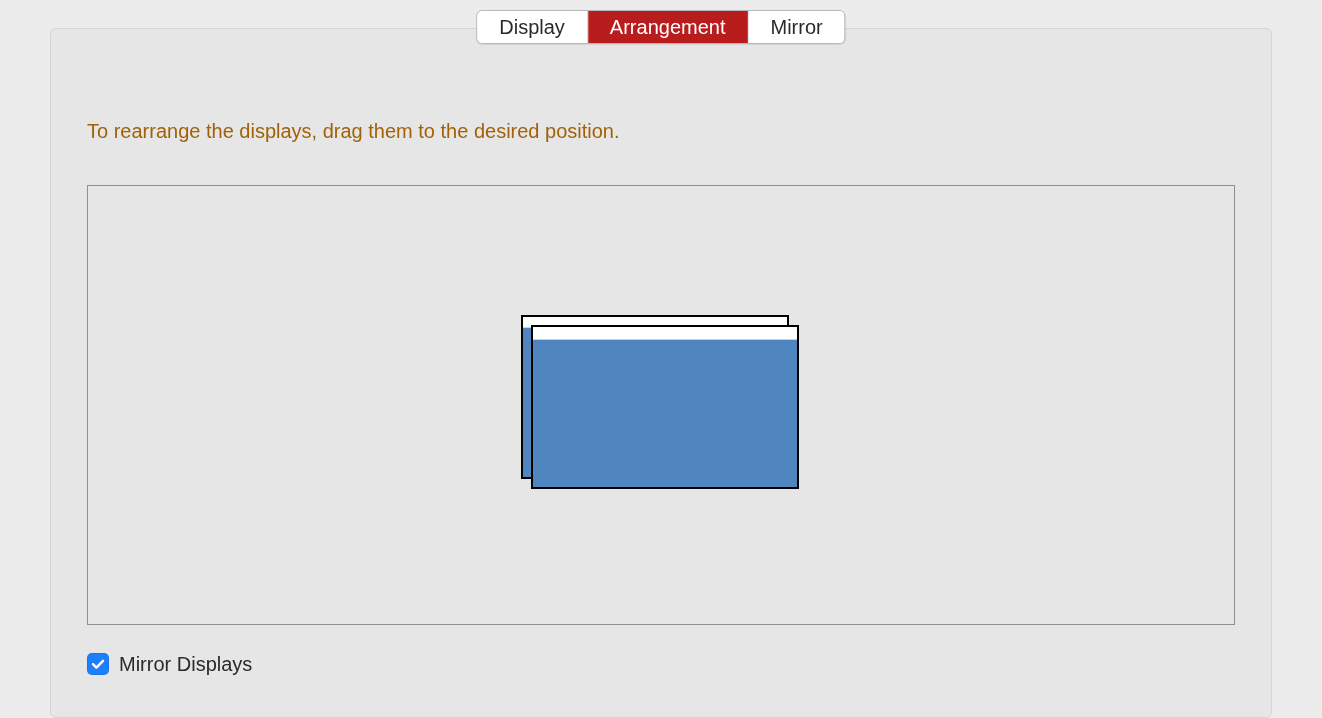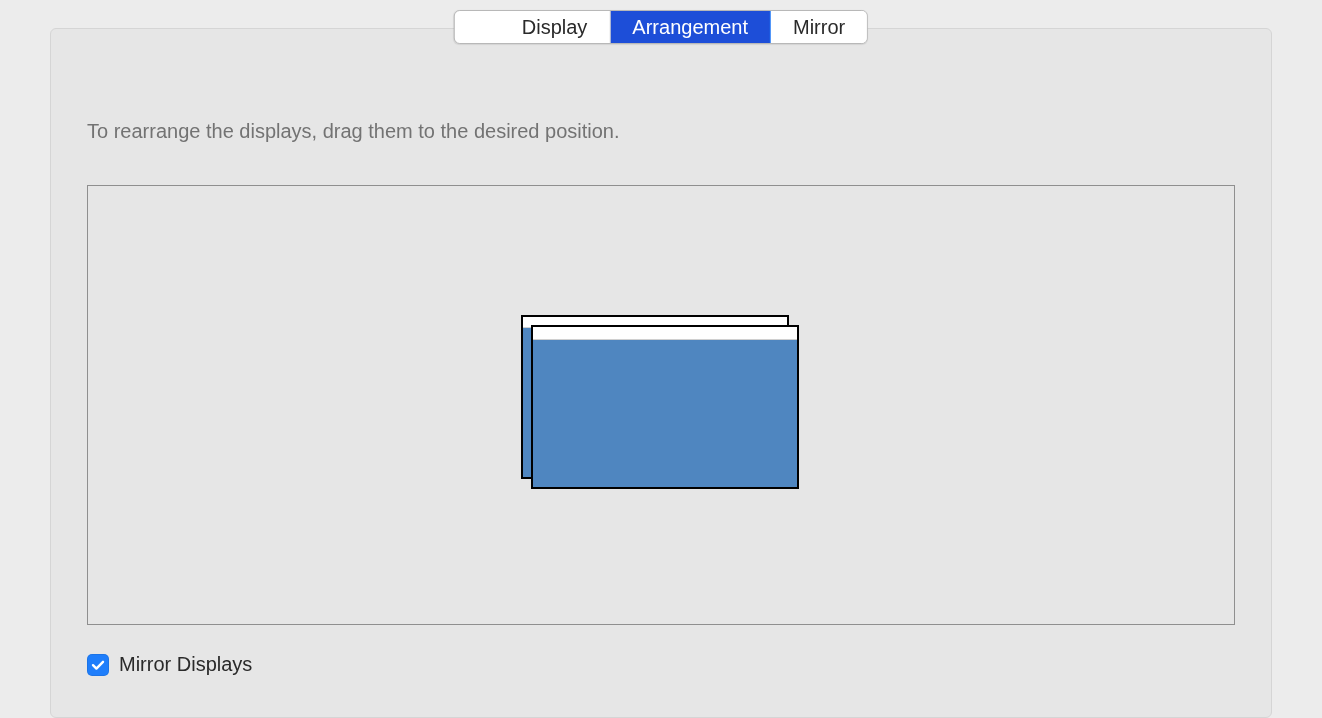--- a/index.html
+++ b/index.html
@@ -19,38 +19,37 @@
     top: 10px;
     left: 50%;
     transform: translateX(-50%);
     display: flex;
     height: 32px;
     border: 1px solid #b8b8b8;
     border-radius: 6px;
     overflow: hidden;
     background: #ffffff;
     box-shadow: 0 0.5px 1px rgba(0,0,0,0.08);
-    padding-left: 45px;
   }
   .tab {
     display: flex;
     align-items: center;
     justify-content: center;
     font-size: 20px;
     line-height: 1;
     padding: 0 22px;
     background: #ffffff;
     color: #2a2a2a;
     cursor: default;
     user-select: none;
     border-right: 1px solid #c9c9c9;
   }
   .tab:last-child { border-right: none; }
   .tab.active {
-    background: #1d4ed8;
+    background: #b91c1c;
     color: #ffffff;
     border-right-color: #1f7efb;
   }
 
   
   .panel {
     position: absolute;
     left: 50px;
     right: 50px;
     top: 28px;
@@ -60,21 +59,21 @@
     border-radius: 6px;
     box-sizing: border-box;
   }
 
   .instructions {
     position: absolute;
     left: 36px;
     top: 88px;
     font-size: 20px;
     line-height: 1.45;
-    color: #737373;
+    color: #a16207;
   }
 
   
   .arrange-box {
     position: absolute;
     left: 36px;
     right: 36px;
     top: 156px;
     height: 440px;
     background: #e6e6e6;
@@ -119,21 +118,21 @@
     background: #ffffff;
     border-bottom: 1px solid #d0d0d0;
   }
 
   
   .checkbox-row {
     position: absolute;
     left: 36px;
     top: 624px;
     display: flex;
-    align-items: flex-end;
+    align-items: flex-start;
     gap: 10px;
     font-size: 20px;
   }
   .cb {
     width: 22px;
     height: 22px;
     border-radius: 5px;
     background: #1f7efb;
     display: flex;
     align-items: center;

